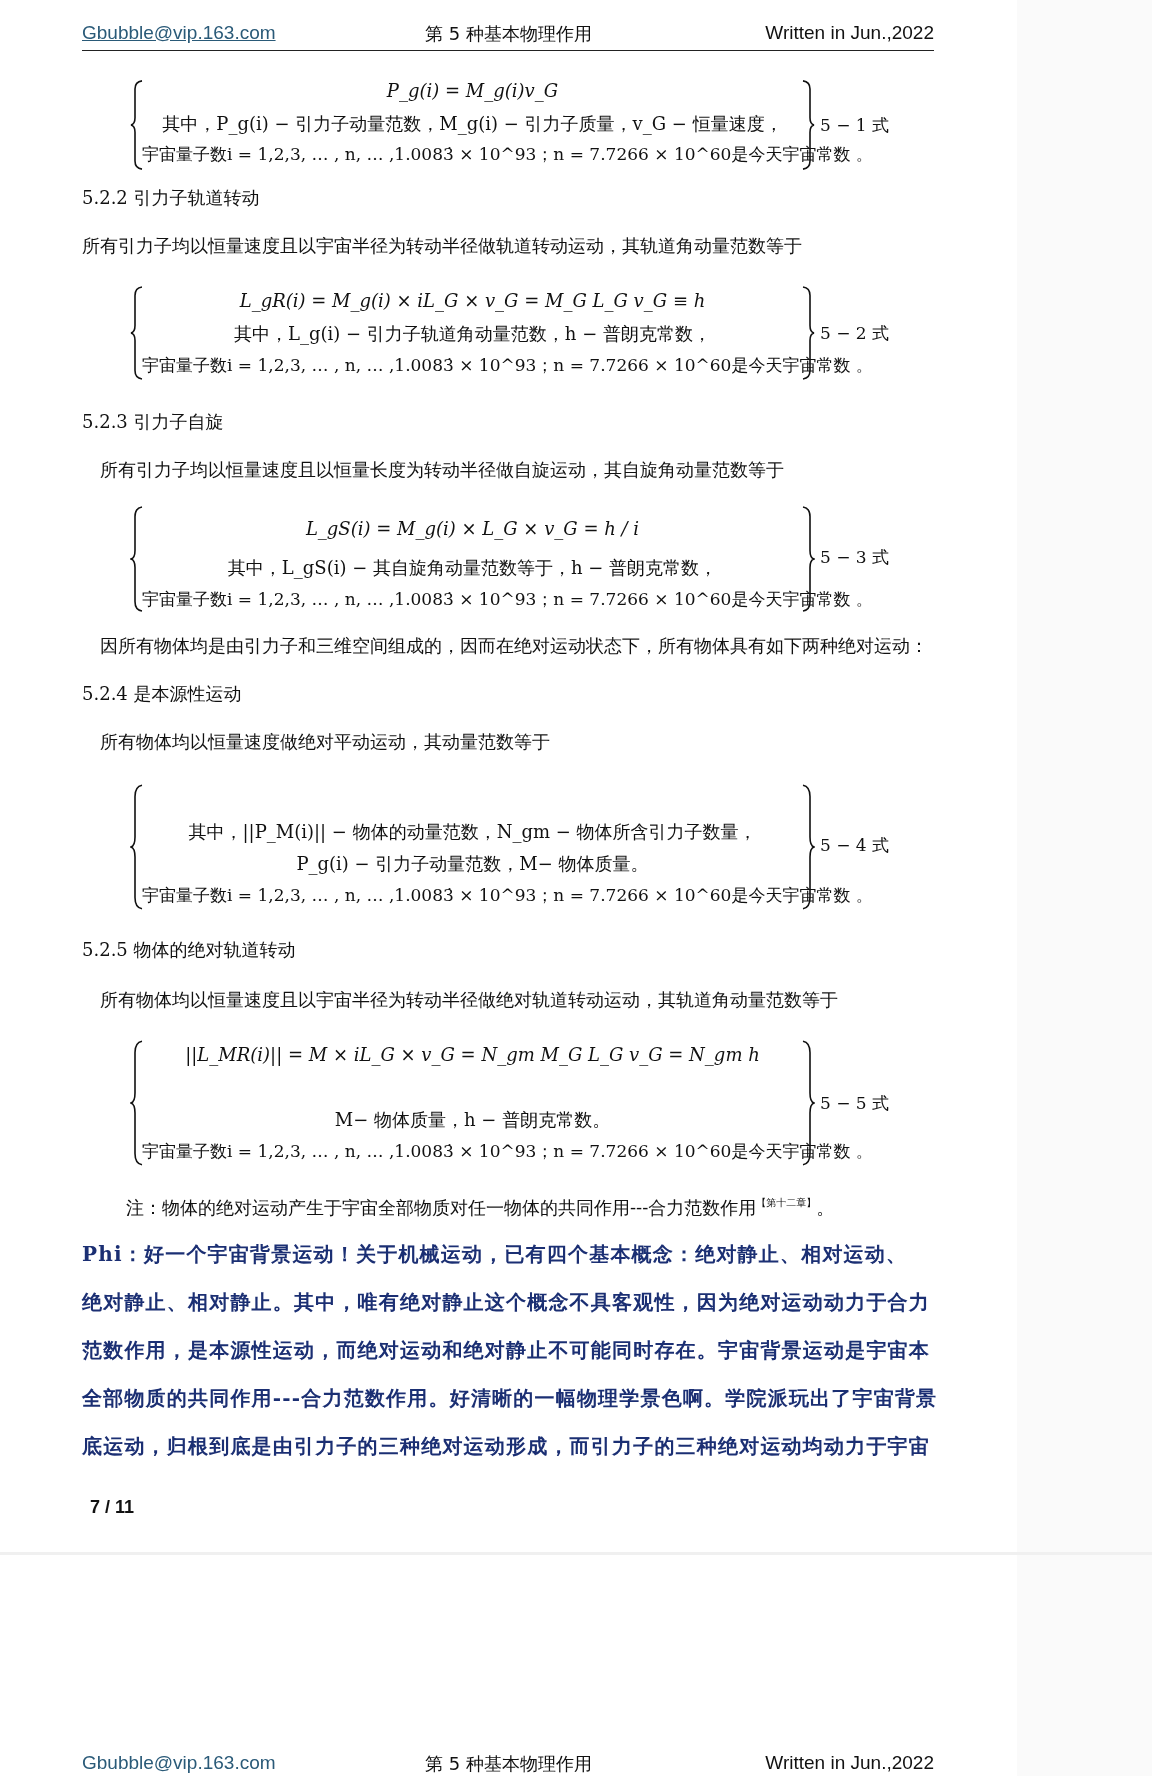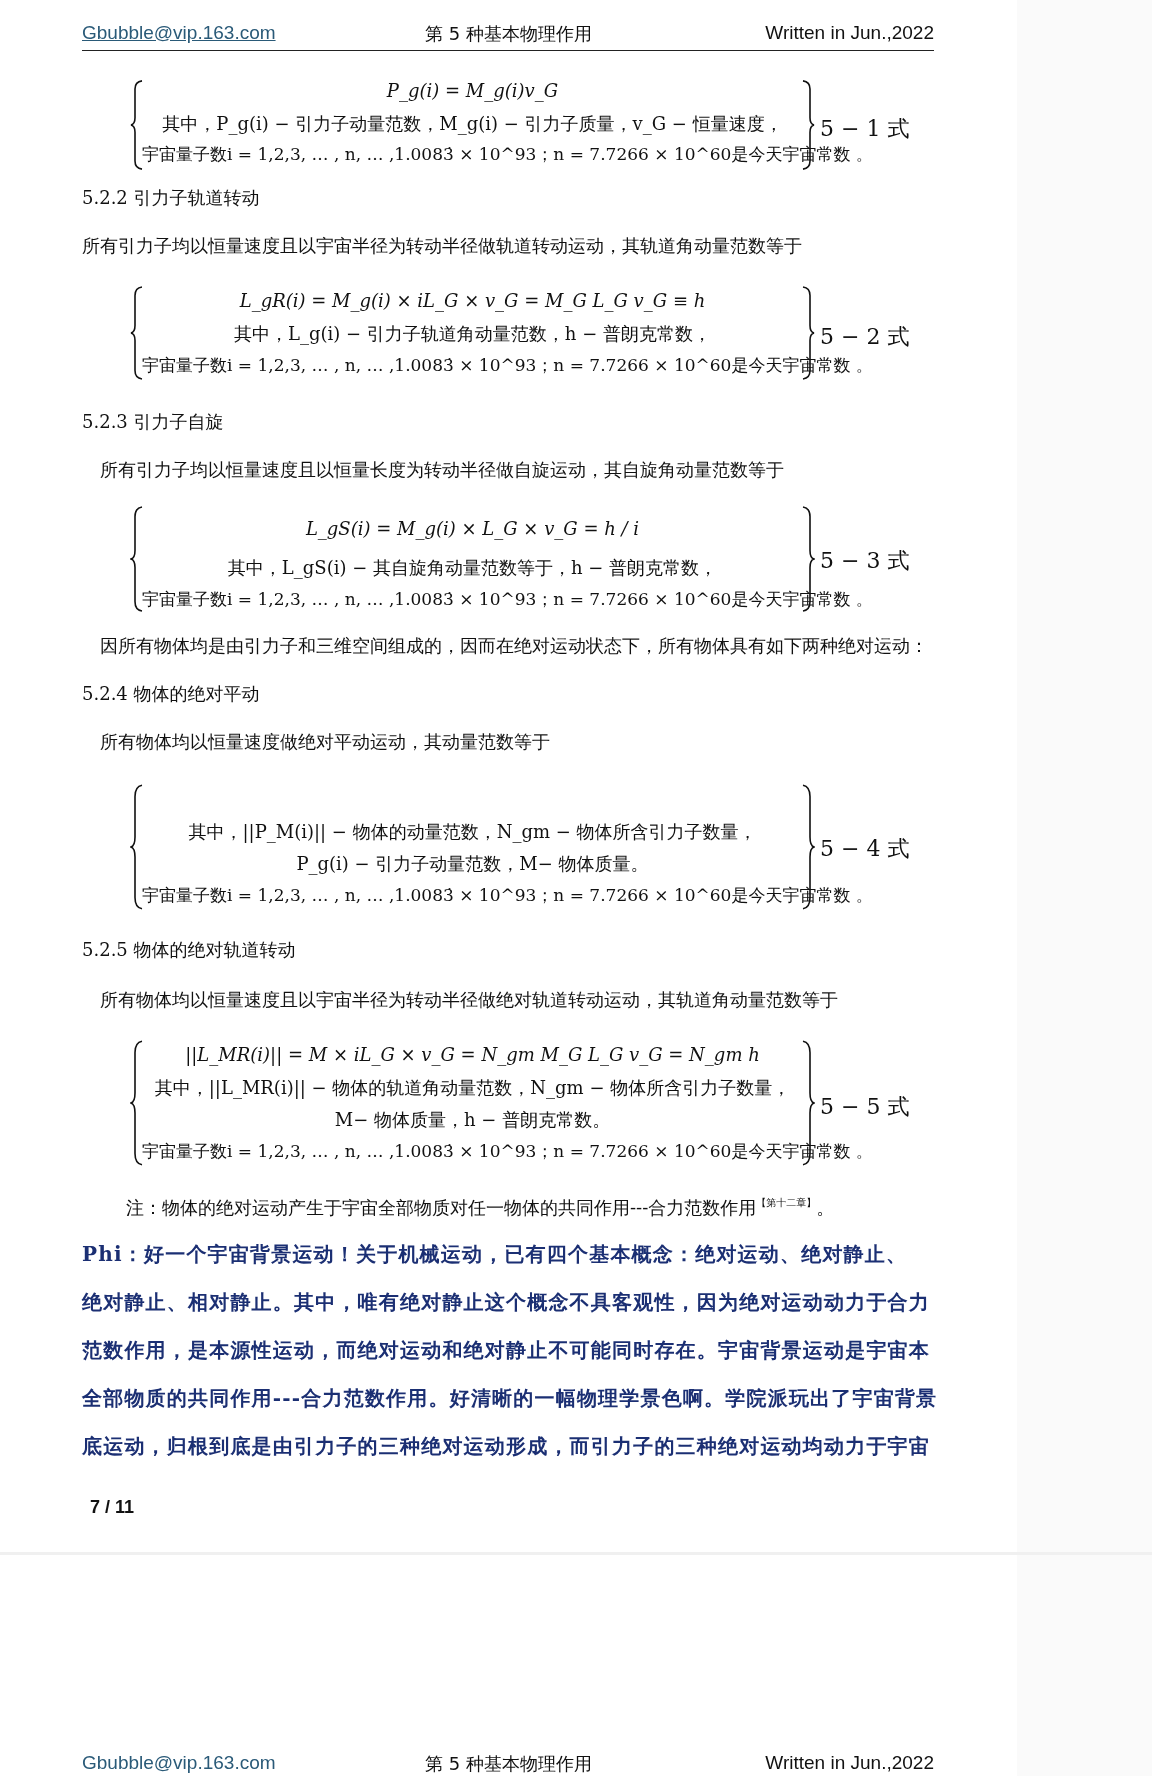--- a/index.html
+++ b/index.html
@@ -35,21 +35,21 @@
   .brace-l svg, .brace-r svg { width: 14px; height: 100%; display: block; }
   .brace-l { left: 0; }
   .brace-r { right: 0; }
   .eq-line {
     position: absolute; left: 0; right: 0; text-align: center;
     font-size: 18px; white-space: nowrap;
   }
   .eq-line.left { text-align: left; left: 12px; }
   .eq-math { font-style: italic; font-family: "DejaVu Serif", serif; }
   .eq-label {
-    position: absolute; left: 820px; font-size: 22px; white-space: nowrap;
+    position: absolute; left: 820px; font-size: 17px; white-space: nowrap;
   }
   .section-title {
     position: absolute; left: 82px; font-size: 18px; white-space: nowrap;
   }
   .para {
     position: absolute; left: 100px; font-size: 18px; white-space: nowrap;
   }
   .para.flush { left: 82px; }
   .note { position: absolute; left: 82px; font-size: 18px; white-space: nowrap; }
   .note sup { font-size: 10px; vertical-align: 8px; }
@@ -138,21 +138,21 @@
           <path d="M2 1 Q9 2 9 10 L9 42 Q9 49 13 50 Q9 51 9 58 L9 90 Q9 98 2 99" fill="none" stroke="#111" stroke-width="1.6" vector-effect="non-scaling-stroke"></path>
         </svg>
       </div>
     <div class="eq-line eq-math" style="top:12px;">L_gS(i) = M_g(i) × L_G × v_G = h / i</div>
     <div class="eq-line" style="top:50px;">其中，L_gS(i) − 其自旋角动量范数等于，h − 普朗克常数，</div>
     <div class="eq-line left" style="top:82px;font-size:17px;">宇宙量子数i = 1,2,3, … , n, … ,1.0083̇ × 10^93；n = 7.7266 × 10^60是今天宇宙常数 。</div>
   </div>
   <div class="eq-label" style="top:546px;">5 − 3 式</div>
 
   <div class="para" style="top:634px;">因所有物体均是由引力子和三维空间组成的，因而在绝对运动状态下，所有物体具有如下两种绝对运动：</div>
-  <div class="section-title" style="top:682px;">5.2.4  物体的绝对平动</div>
+  <div class="section-title" style="top:682px;">5.2.4  是本源性运动</div>
   <div class="para" style="top:730px;">所有物体均以恒量速度做绝对平动运动，其动量范数等于</div>
 
   <div class="eq-block" style="top:784px;height:126px;">
     <div class="brace-l">
         <svg viewBox="0 0 14 100" preserveAspectRatio="none">
           <path d="M12 1 Q5 2 5 10 L5 42 Q5 49 1 50 Q5 51 5 58 L5 90 Q5 98 12 99" fill="none" stroke="#111" stroke-width="1.6" vector-effect="non-scaling-stroke"></path>
         </svg>
       </div>
     <div class="brace-r">
         <svg viewBox="0 0 14 100" preserveAspectRatio="none">
@@ -173,32 +173,31 @@
         <svg viewBox="0 0 14 100" preserveAspectRatio="none">
           <path d="M12 1 Q5 2 5 10 L5 42 Q5 49 1 50 Q5 51 5 58 L5 90 Q5 98 12 99" fill="none" stroke="#111" stroke-width="1.6" vector-effect="non-scaling-stroke"></path>
         </svg>
       </div>
     <div class="brace-r">
         <svg viewBox="0 0 14 100" preserveAspectRatio="none">
           <path d="M2 1 Q9 2 9 10 L9 42 Q9 49 13 50 Q9 51 9 58 L9 90 Q9 98 2 99" fill="none" stroke="#111" stroke-width="1.6" vector-effect="non-scaling-stroke"></path>
         </svg>
       </div>
     <div class="eq-line eq-math" style="top:4px;">||L_MR(i)|| = M × iL_G × v_G = N_gm M_G L_G v_G = N_gm h</div>
-    <div class="eq-line" style="top:36px;">其中，||L_MR(i)|| − 物体的轨道角动量范数，N_gm − 物体所含引力子数量，</div>
     <div class="eq-line" style="top:68px;">M− 物体质量，h − 普朗克常数。</div>
     <div class="eq-line left" style="top:100px;font-size:17px;">宇宙量子数i = 1,2,3, … , n, … ,1.0083̇ × 10^93；n = 7.7266 × 10^60是今天宇宙常数 。</div>
   </div>
   <div class="eq-label" style="top:1092px;">5 − 5 式</div>
 
   <div class="note" style="top:1196px;margin-left:44px;">
     <span>注：物体的绝对运动产生于宇宙全部物质对任一物体的共同作用---合力范数作用</span><sup>【第十二章】</sup><span>。</span>
   </div>
 
   <div class="phi" style="top:1230px;">
-    <span class="ln">  Phi：好一个宇宙背景运动！关于机械运动，已有四个基本概念：绝对运动、绝对静止、</span>
+    <span class="ln">  Phi：好一个宇宙背景运动！关于机械运动，已有四个基本概念：绝对静止、相对运动、</span>
     <span class="ln">绝对静止、相对静止。其中，唯有绝对静止这个概念不具客观性，因为绝对运动动力于合力</span>
     <span class="ln">范数作用，是本源性运动，而绝对运动和绝对静止不可能同时存在。宇宙背景运动是宇宙本</span>
     <span class="ln">全部物质的共同作用---合力范数作用。好清晰的一幅物理学景色啊。学院派玩出了宇宙背景</span>
     <span class="ln">底运动，归根到底是由引力子的三种绝对运动形成，而引力子的三种绝对运动均动力于宇宙</span>
   </div>
 
   <div class="page-num">7 / 11</div>
 </div>
 
 <div class="footer-sep"></div>

